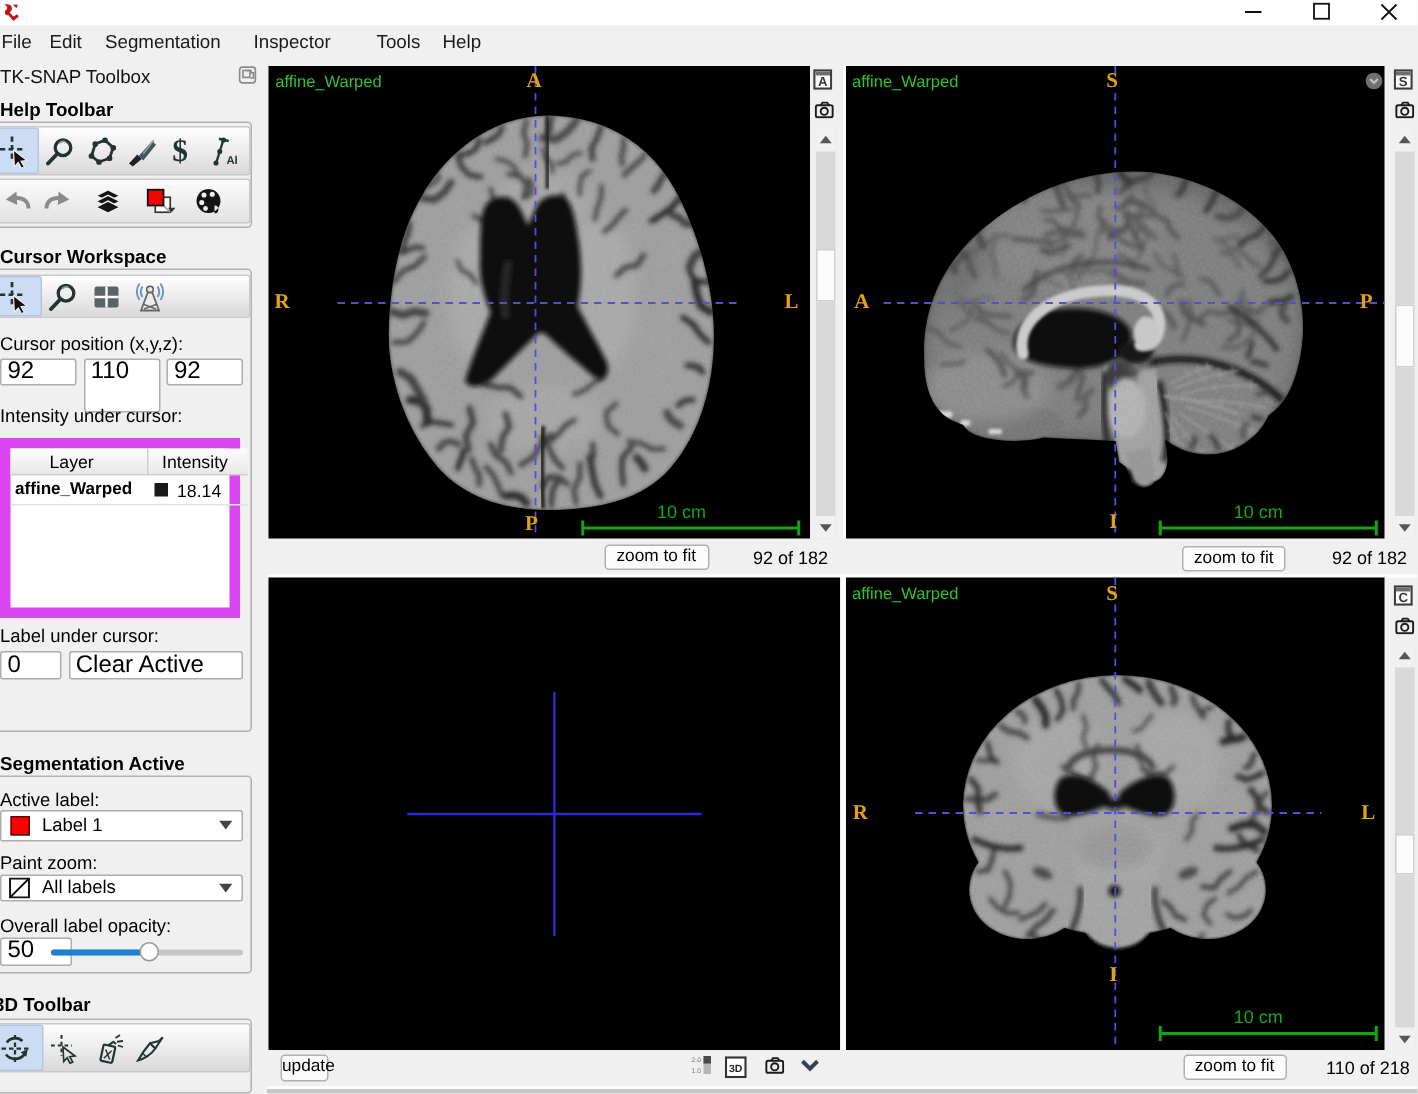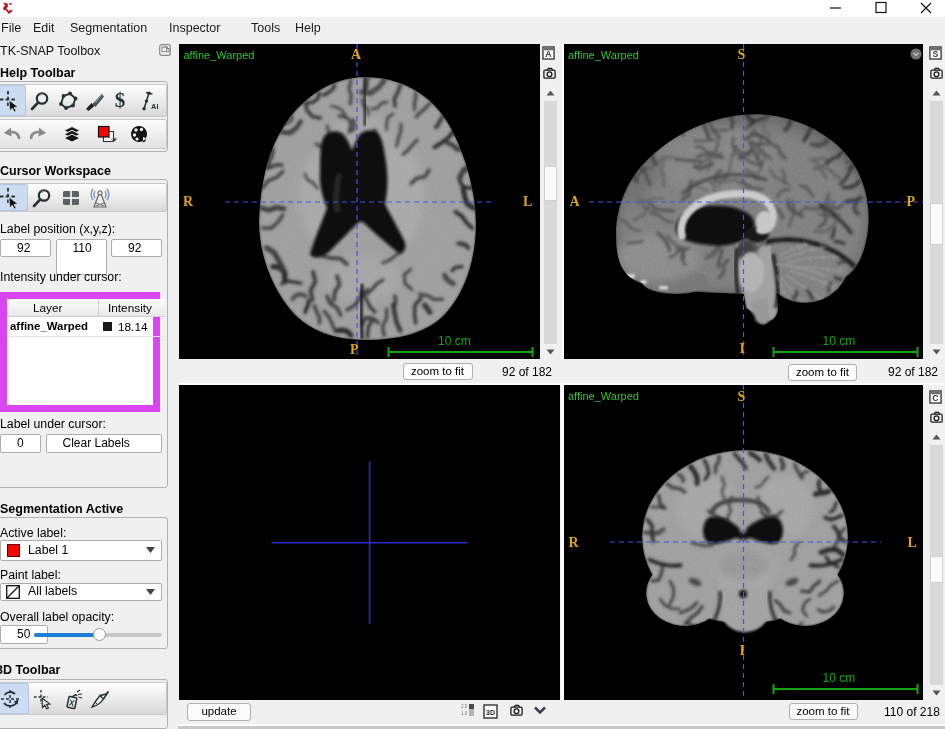--- a/index.html
+++ b/index.html
@@ -8,21 +8,21 @@
 #title{position:absolute;left:18px;top:1px;font-size:12.4px;color:#101010;}
 #menubar{position:absolute;left:0;top:17px;width:945px;height:23px;background:#f0f0f0;}
 .mi{position:absolute;top:0;height:23px;line-height:23px;font-size:12.5px;color:#1a1a1a;}
 #toolbox{position:absolute;left:0;top:40px;width:178px;height:689px;background:#f0f0f0;}
 .hdr{position:absolute;font-size:12.5px;color:#111;}
 .bhdr{position:absolute;font-weight:bold;font-size:12.5px;color:#000;}
 .gbox{position:absolute;left:-8px;width:176px;border:1px solid #b2b2b2;border-radius:3px;background:#f0f0f0;}
 .tstrip{position:absolute;left:-7px;width:174px;background:linear-gradient(#ffffff,#d9d9d9);border:1px solid #c9c9c9;border-radius:2px;}
 .tsel{position:absolute;background:#cbdcf3;border:1px solid #b3c6e6;border-radius:2px;}
 .lbl{position:absolute;font-size:12.3px;color:#000;}
-.fld{position:absolute;background:#fff;border:1px solid #adadad;border-radius:2px;font-size:12px;color:#000;padding-left:16px;}
+.fld{position:absolute;background:#fff;border:1px solid #adadad;border-radius:2px;font-size:16px;color:#000;padding-left:4px;}
 .vp{position:absolute;background:#000;overflow:hidden;}
 .sb-track{position:absolute;background:#d9d9d9;}
 .sb-btn{position:absolute;background:#f1f1f1;}
 .sb-thumb{position:absolute;background:#fbfbfb;border:1px solid #d0d0d0;}
 .statustxt{position:absolute;font-size:12px;color:#000;}
 .btn{position:absolute;background:#fcfcfc;border:1px solid #b0b0b0;border-radius:3px;
  font-size:11.5px;color:#000;text-align:center;font-family:"Liberation Sans",sans-serif;}
 .olabel{position:absolute;font-family:"Liberation Serif",serif;font-weight:bold;font-size:14px;color:#e2a214;}
 .glabel{position:absolute;font-size:11px;color:#2ec42e;}
 </style></head><body>
@@ -140,49 +140,49 @@
       <rect x="3" y="4" width="16" height="14" rx="1.5" fill="#5a6468"></rect>
       <line x1="3" y1="11" x2="19" y2="11" stroke="#fff" stroke-width="1.6"></line>
       <line x1="11" y1="4" x2="11" y2="18" stroke="#fff" stroke-width="1.6"></line>
     </svg>
 <svg class="abs" style="left:89px;top:146.5px" width="22" height="22" viewBox="0 0 22 22">
       <path d="M6,11 a6.5,6.5 0 0 1 0,-7 M4,13 a9.5,9.5 0 0 1 0,-11 M16,11 a6.5,6.5 0 0 0 0,-7 M18,13 a9.5,9.5 0 0 0 0,-11" stroke="#6d92c8" stroke-width="1.3" fill="none"></path>
       <circle cx="11" cy="6" r="2.2" fill="#e8e8e8" stroke="#555" stroke-width="1"></circle>
       <path d="M9.5,8 L5,20 L17,20 L12.5,8 Z" fill="#ececec" stroke="#666" stroke-width="1.2"></path>
       <path d="M7,16 L15,19 M15,16 L7,19" stroke="#666" stroke-width="1"></path>
     </svg>
-<div class="lbl" style="left:0;top:182px">Label position (x,y,z):</div>
+<div class="lbl" style="left:0;top:182px">Cursor position (x,y,z):</div>
 <div class="fld" style="left:0px;top:199px;width:51px;height:18px;line-height:16px">92</div>
 <div class="fld" style="left:55.5px;top:199px;width:51px;height:36px;line-height:16px">110</div>
 <div class="fld" style="left:111px;top:199px;width:51px;height:18px;line-height:16px">92</div>
 <div class="lbl" style="left:0;top:230px">Intensity under cursor:</div>
 <div class="abs" style="left:0;top:252px;width:160px;height:120px;background:#fff;border:7px solid #d946ef">
       <div class="abs" style="left:0;top:0;width:158px;height:18px;background:linear-gradient(#fdfdfd,#e8e8e8);border-bottom:1px solid #cfcfcf">
         <span class="abs" style="left:26px;top:2px;font-size:11.8px">Layer</span>
         <span class="abs" style="left:101px;top:2px;font-size:11.8px">Intensity</span>
         <div class="abs" style="left:91px;top:0;width:1px;height:18px;background:#cfcfcf"></div>
       </div>
       <div class="abs" style="left:3px;top:21px;font-size:11.4px;font-weight:bold">affine_Warped</div>
       <div class="abs" style="left:96px;top:23px;width:9px;height:9px;background:#191919"></div>
       <div class="abs" style="left:111px;top:21px;font-size:11.8px">18.14</div>
       <div class="abs" style="left:0;top:37px;width:158px;height:1px;background:#e2e2e2"></div>
     </div>
 <div class="lbl" style="left:0;top:377px">Label under cursor:</div>
 <div class="fld" style="left:0;top:393.5px;width:41px;height:19px;line-height:17px">0</div>
-<div class="fld" style="left:45.5px;top:393.5px;width:116px;height:19px;line-height:17px">Clear Labels</div>
+<div class="fld" style="left:45.5px;top:393.5px;width:116px;height:19px;line-height:17px">Clear Active</div>
 <div class="bhdr" style="left:0;top:462px">Segmentation Active</div>
 <div class="gbox" style="top:476.5px;height:132px"></div>
 <div class="lbl" style="left:0;top:486px">Active label:</div>
 <div class="fld" style="left:0;top:499.5px;width:162px;height:21px"></div>
 <div class="abs" style="left:7px;top:503.5px;width:13px;height:13px;background:#f50500;border:1px solid #600"></div>
 <div class="lbl" style="left:28px;top:502.5px">Label 1</div>
 <svg class="abs" style="left:146px;top:507px" width="9" height="6" viewBox="0 0 9 6">
       <path d="M0,0 L9,0 L4.5,6 Z" fill="#444"></path>
     </svg>
-<div class="lbl" style="left:0;top:528px">Paint label:</div>
+<div class="lbl" style="left:0;top:528px">Paint zoom:</div>
 <div class="fld" style="left:0;top:542.5px;width:162px;height:18.5px"></div>
 <svg class="abs" style="left:6px;top:545px" width="14" height="14" viewBox="0 0 14 14">
       <rect x="0.7" y="0.7" width="12.6" height="12.6" fill="#fff" stroke="#111" stroke-width="1.3"></rect>
       <line x1="13" y1="1" x2="1" y2="13" stroke="#111" stroke-width="1.2"></line>
     </svg>
 <div class="lbl" style="left:28px;top:544px">All labels</div>
 <svg class="abs" style="left:146px;top:549px" width="9" height="6" viewBox="0 0 9 6">
       <path d="M0,0 L9,0 L4.5,6 Z" fill="#444"></path>
     </svg>
 <div class="lbl" style="left:0;top:570px">Overall label opacity:</div>
@@ -759,21 +759,21 @@
 <div class="sb-track" style="left:929.5px;top:430px;width:13px;height:270px"></div>
 <div class="sb-btn" style="left:929.5px;top:430px;width:13px;height:15px"></div>
 <svg class="abs" style="left:929.5px;top:430px" width="13" height="15" viewBox="0 0 13 15">
     <path d="M2.5,9.5 L6.5,4.5 L10.5,9.5 Z" fill="#575757"></path>
   </svg>
 <div class="sb-btn" style="left:929.5px;top:685px;width:13px;height:15px"></div>
 <svg class="abs" style="left:929.5px;top:685px" width="13" height="15" viewBox="0 0 13 15">
     <path d="M2.5,5.5 L6.5,10.5 L10.5,5.5 Z" fill="#575757"></path>
   </svg>
 <div class="sb-thumb" style="left:929.5px;top:556px;width:13px;height:27px"></div>
-<div class="btn" style="left:187px;top:703px;width:64px;height:17.5px;line-height:15.5px">update</div>
+<div class="btn" style="left:187px;top:703px;width:32px;height:17.5px;line-height:15.5px">update</div>
 <svg class="abs" style="left:461px;top:703px" width="16" height="15" viewBox="0 0 16 15">
     <text x="0" y="5" font-size="4.5" fill="#777">2.0</text>
     <text x="0" y="12" font-size="4.5" fill="#777">1.0</text>
     <rect x="8" y="1" width="5" height="12" fill="#b5b5b5"></rect>
     <rect x="8" y="1" width="5" height="5" fill="#4a4a4a"></rect>
   </svg>
 <svg class="abs" style="left:483px;top:703.5px" width="15" height="15" viewBox="0 0 15 15">
     <rect x="1" y="1" width="13" height="13" fill="#fff" stroke="#333" stroke-width="1.4"></rect>
     <text x="7.5" y="10.5" font-size="7" font-weight="bold" text-anchor="middle" fill="#222">3D</text>
   </svg>

